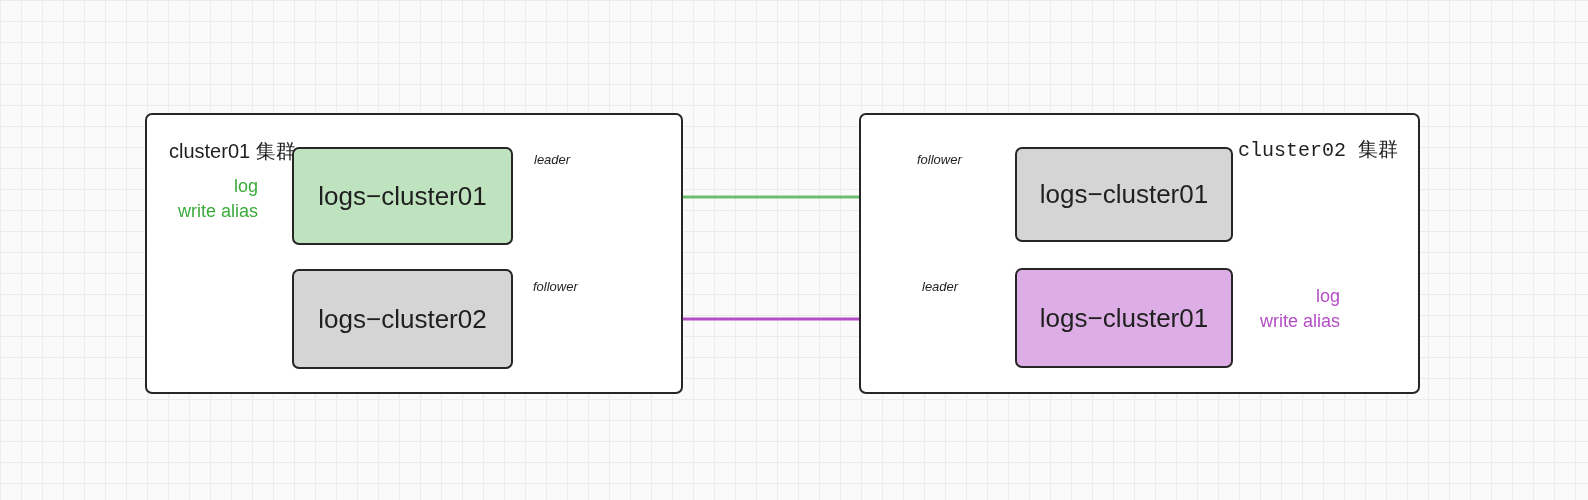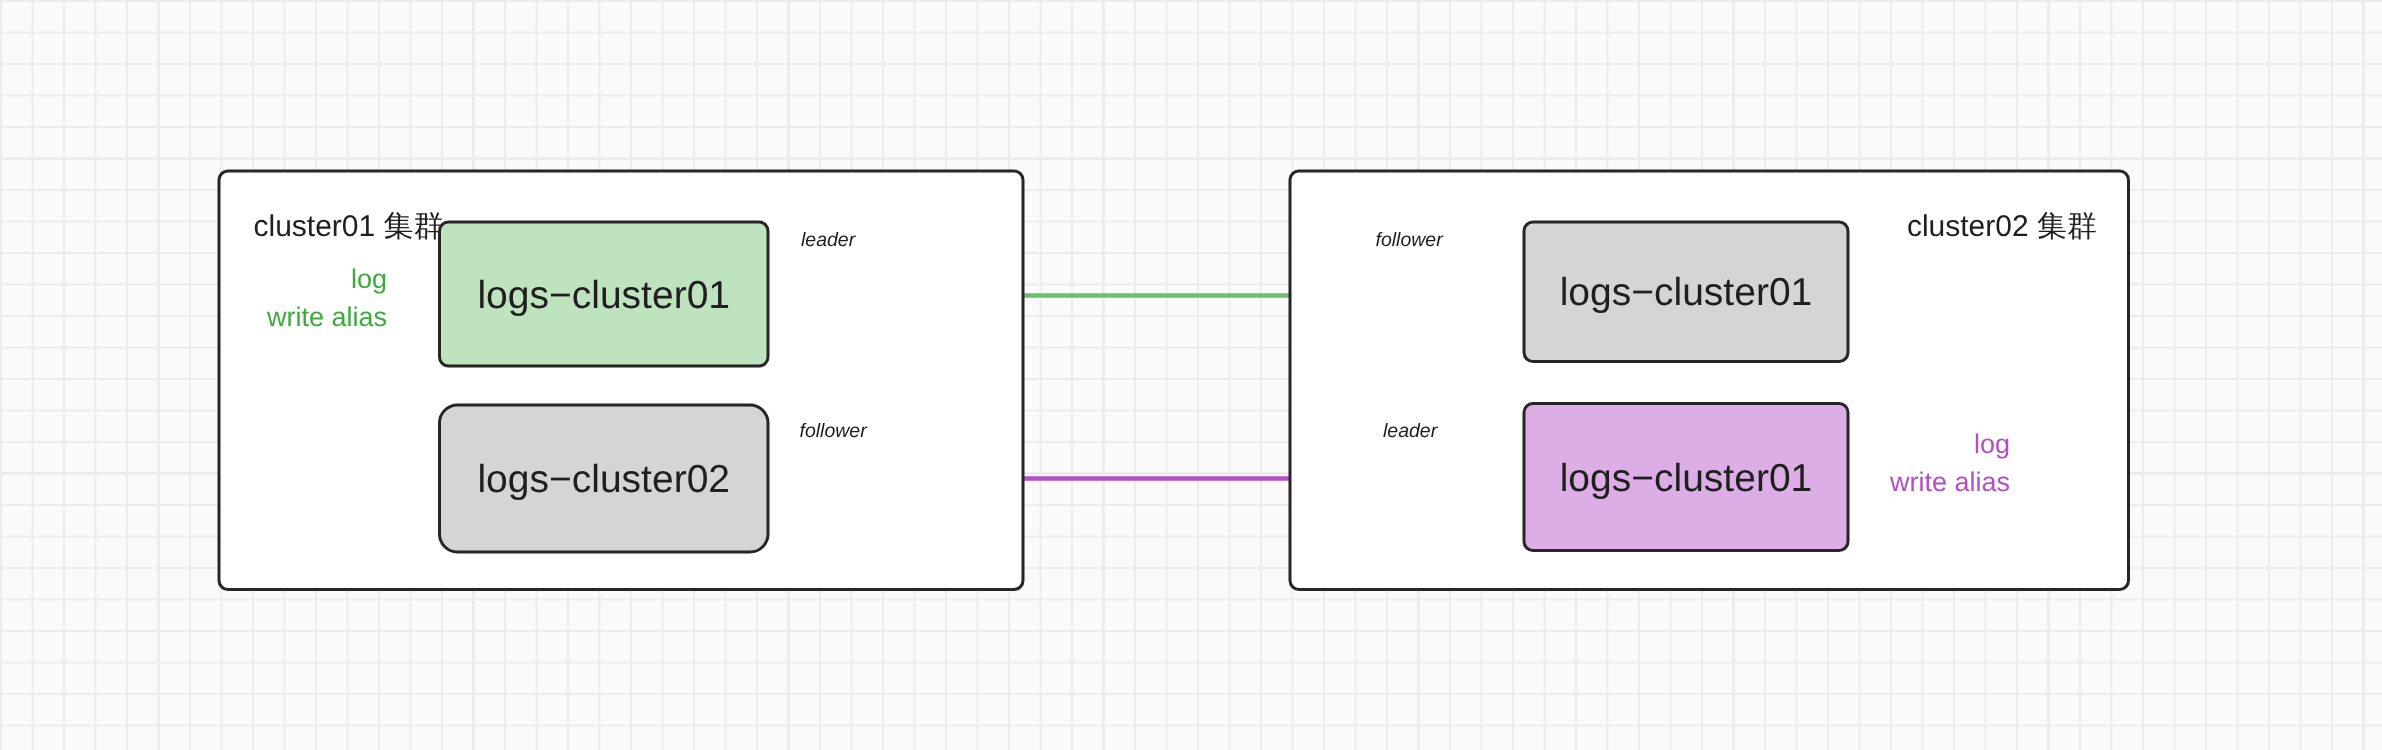--- a/index.html
+++ b/index.html
@@ -29,32 +29,32 @@
   #cluster-left{left:119px;top:113px;width:538px;height:281px;margin-left:26px;}
   #cluster-right{left:859px;top:113px;width:561px;height:281px;}
   .cluster-title{
     position:absolute;
     font-size:20px;
     color:#1f1f1f;
     white-space:nowrap;
     line-height:1;
   }
   #cluster-left .cluster-title{left:22px;top:26px;}
-  #cluster-right .cluster-title{right:20px;top:26px;}
+  #cluster-right .cluster-title{right:20px;top:26px;font-family:Liberation Mono, monospace;}
   .node{
     position:absolute;
     border:2.5px solid #262626;
     border-radius:7px;
     box-sizing:border-box;
     display:flex;align-items:center;justify-content:center;
     font-size:26px;color:#1f1f1f;
     white-space:nowrap;
   }
   #node-l1{left:292px;top:147px;width:221px;height:98px;background:#bfe3bf;}
-  #node-l2{left:292px;top:269px;width:221px;height:100px;background:#d5d5d5;border-radius:13px;}
+  #node-l2{left:292px;top:269px;width:221px;height:100px;background:#d5d5d5;}
   #node-r1{left:1015px;top:147px;width:218px;height:95px;background:#d5d5d5;}
   #node-r2{left:1015px;top:268px;width:218px;height:100px;background:#dcaee5;}
   .alias{
     position:absolute;
     font-size:18px;
     line-height:25px;
     text-align:right;
     white-space:nowrap;
   }
   #alias-left{left:178px;top:174px;color:#3cab3c;}

